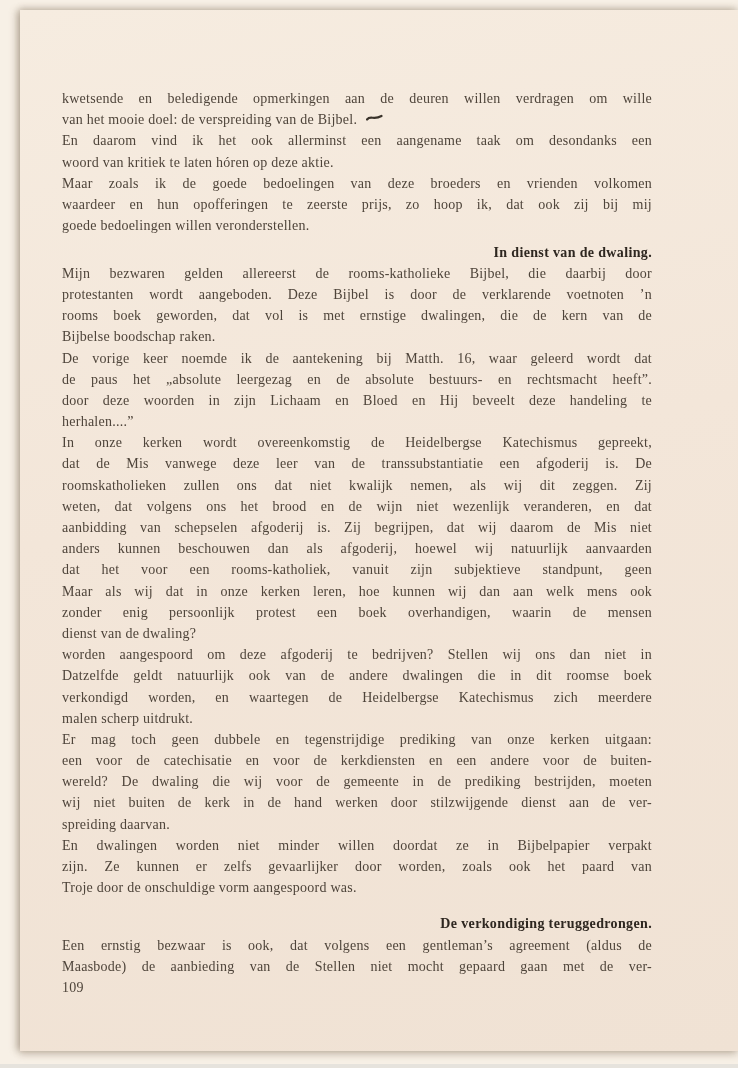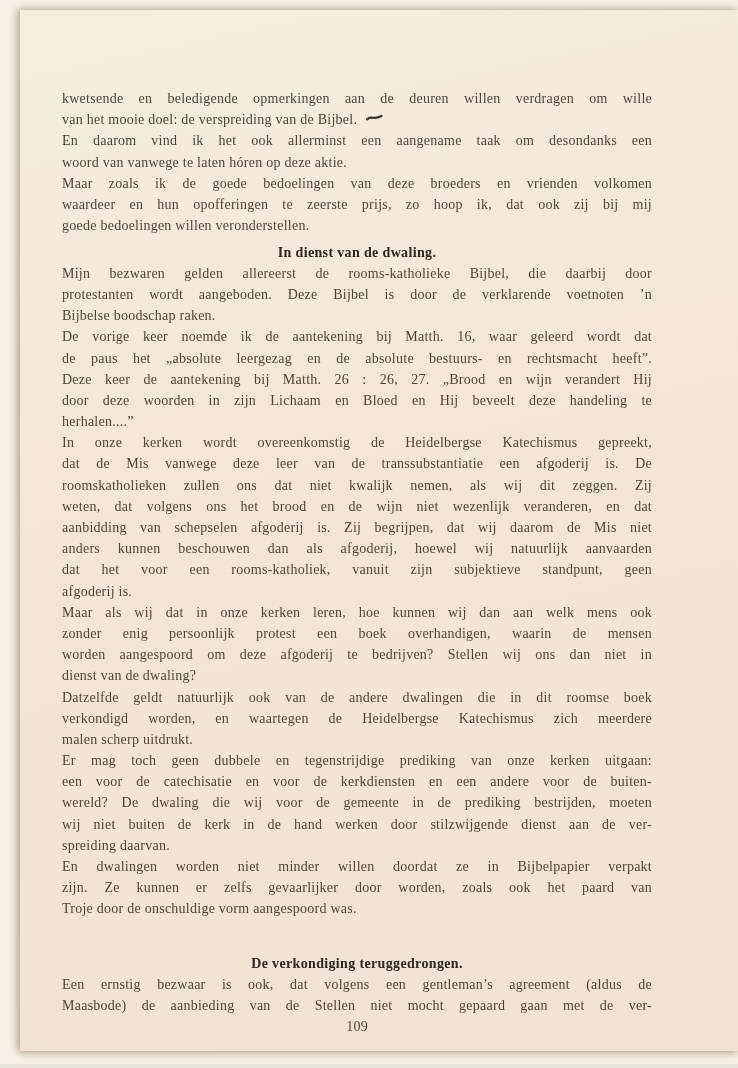--- a/index.html
+++ b/index.html
@@ -41,82 +41,81 @@
     text-align: justify;
     text-align-last: justify;
     white-space: normal;
   }
   .line.last {
     text-align: center;
     text-align-last: left;
   }
   .heading {
     height: 21.2px;
-    text-align: center;
+    text-align: right;
     font-weight: bold;
     color: var(--heading_ink, #2e2720);
     letter-spacing: 0.35px;
   }
   .page-number-row {
     height: 21.2px;
-    text-align: center;
+    text-align: left;
     color: var(--ink, #4e443a);
   }
   .pen-mark {
     display: inline-block;
     margin-left: 9px;
     vertical-align: 2px;
   }
 </style>
 </head>
 <body>
 
 <div class="page">
   <div class="text-column">
 
   <div class="line"><span>kwetsende en beledigende opmerkingen aan de deuren willen verdragen om wille</span></div>
       <div class="line last"><span>van het mooie doel: de verspreiding van de Bijbel.</span><svg width="17" height="8" viewBox="0 0 17 8" class="pen-mark">
           <path d="M1 5.5 C4.5 1, 7.5 6.5, 15.5 2" stroke="#3a332b" stroke-width="2.2" fill="none" stroke-linecap="round"></path>
         </svg></div>
       <div class="line"><span>En daarom vind ik het ook allerminst een aangename taak om desondanks een</span></div>
-      <div class="line last"><span>woord van vanwege te laten hóren op deze aktie.</span></div>
+      <div class="line last"><span>woord van kritiek te laten hóren op deze aktie.</span></div>
       <div class="line"><span>Maar zoals ik de goede bedoelingen van deze broeders en vrienden volkomen</span></div>
       <div class="line"><span>waardeer en hun opofferingen te zeerste prijs, zo hoop ik, dat ook zij bij mij</span></div>
       <div class="line last"><span>goede bedoelingen willen veronderstellen.</span></div>
       <div class="heading" style="margin-top: 5.3px;">In dienst van de dwaling.</div>
       <div class="line"><span>Mijn bezwaren gelden allereerst de rooms-katholieke Bijbel, die daarbij door</span></div>
       <div class="line"><span>protestanten wordt aangeboden. Deze Bijbel is door de verklarende voetnoten ’n</span></div>
+      <div class="line"><span>rooms boek geworden, dat vol is met ernstige dwalingen, die de kern van de</span></div>
       <div class="line last"><span>Bijbelse boodschap raken.</span></div>
       <div class="line"><span>De vorige keer noemde ik de aantekening bij Matth. 16, waar geleerd wordt dat</span></div>
       <div class="line"><span>de paus het „absolute leergezag en de absolute bestuurs- en rechtsmacht heeft”.</span></div>
-      <div class="line"><span>Deze keer de aantekening bij Matth. 26 : 26, 27. „Brood en wijn verandert Hij</span></div>
       <div class="line"><span>door deze woorden in zijn Lichaam en Bloed en Hij beveelt deze handeling te</span></div>
       <div class="line last"><span>herhalen....”</span></div>
       <div class="line"><span>In onze kerken wordt overeenkomstig de Heidelbergse Katechismus gepreekt,</span></div>
       <div class="line"><span>dat de Mis vanwege deze leer van de transsubstantiatie een afgoderij is. De</span></div>
       <div class="line"><span>roomskatholieken zullen ons dat niet kwalijk nemen, als wij dit zeggen. Zij</span></div>
       <div class="line"><span>weten, dat volgens ons het brood en de wijn niet wezenlijk veranderen, en dat</span></div>
       <div class="line"><span>aanbidding van schepselen afgoderij is. Zij begrijpen, dat wij daarom de Mis niet</span></div>
       <div class="line"><span>anders kunnen beschouwen dan als afgoderij, hoewel wij natuurlijk aanvaarden</span></div>
       <div class="line"><span>dat het voor een rooms-katholiek, vanuit zijn subjektieve standpunt, geen</span></div>
-      <div class="line last"><span>afgoderij is.</span></div>
       <div class="line"><span>Maar als wij dat in onze kerken leren, hoe kunnen wij dan aan welk mens ook</span></div>
       <div class="line"><span>zonder enig persoonlijk protest een boek overhandigen, waarin de mensen</span></div>
+      <div class="line last"><span>dienst van de dwaling?</span></div>
       <div class="line"><span>worden aangespoord om deze afgoderij te bedrijven? Stellen wij ons dan niet in</span></div>
-      <div class="line last"><span>dienst van de dwaling?</span></div>
       <div class="line"><span>Datzelfde geldt natuurlijk ook van de andere dwalingen die in dit roomse boek</span></div>
       <div class="line"><span>verkondigd worden, en waartegen de Heidelbergse Katechismus zich meerdere</span></div>
       <div class="line last"><span>malen scherp uitdrukt.</span></div>
       <div class="line"><span>Er mag toch geen dubbele en tegenstrijdige prediking van onze kerken uitgaan:</span></div>
       <div class="line"><span>een voor de catechisatie en voor de kerkdiensten en een andere voor de buiten-</span></div>
       <div class="line"><span>wereld? De dwaling die wij voor de gemeente in de prediking bestrijden, moeten</span></div>
       <div class="line"><span>wij niet buiten de kerk in de hand werken door stilzwijgende dienst aan de ver-</span></div>
       <div class="line last"><span>spreiding daarvan.</span></div>
       <div class="line"><span>En dwalingen worden niet minder willen doordat ze in Bijbelpapier verpakt</span></div>
       <div class="line"><span>zijn. Ze kunnen er zelfs gevaarlijker door worden, zoals ook het paard van</span></div>
       <div class="line last"><span>Troje door de onschuldige vorm aangespoord was.</span></div>
-      <div class="heading" style="margin-top: 33px;">De verkondiging teruggedrongen.</div>
+      <div class="heading" style="margin-top: 15px;">De verkondiging teruggedrongen.</div>
       <div class="line"><span>Een ernstig bezwaar is ook, dat volgens een gentleman’s agreement (aldus de</span></div>
       <div class="line"><span>Maasbode) de aanbieding van de Stellen niet mocht gepaard gaan met de ver-</span></div>
       <div class="page-number-row">109</div>
     </div>
 </div>
 <div class="bottom-edge"></div>
 
 </body></html>

